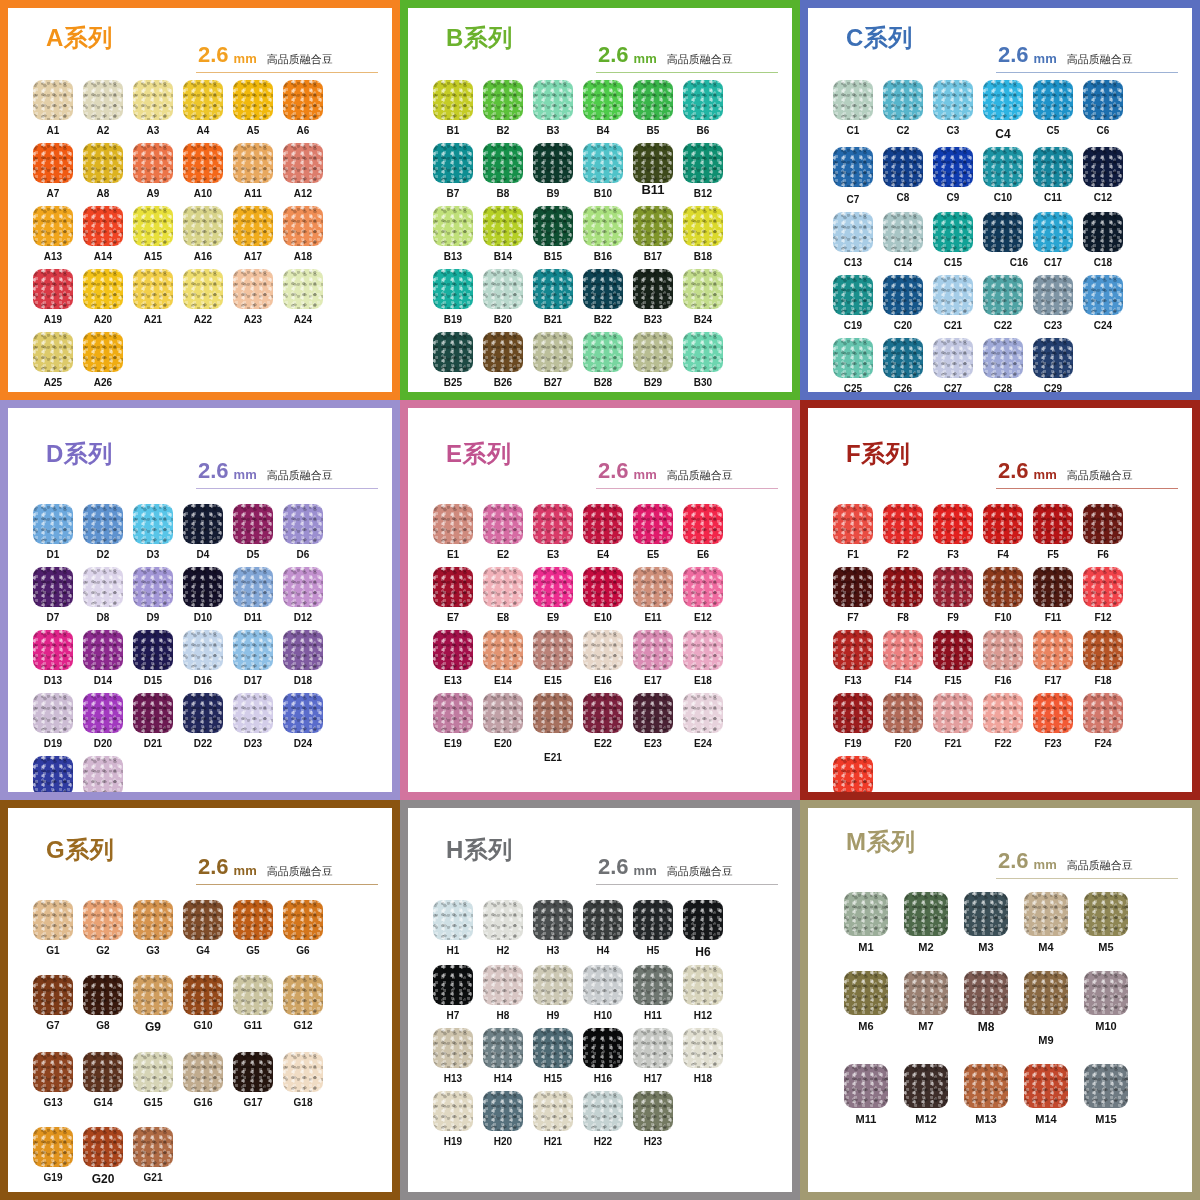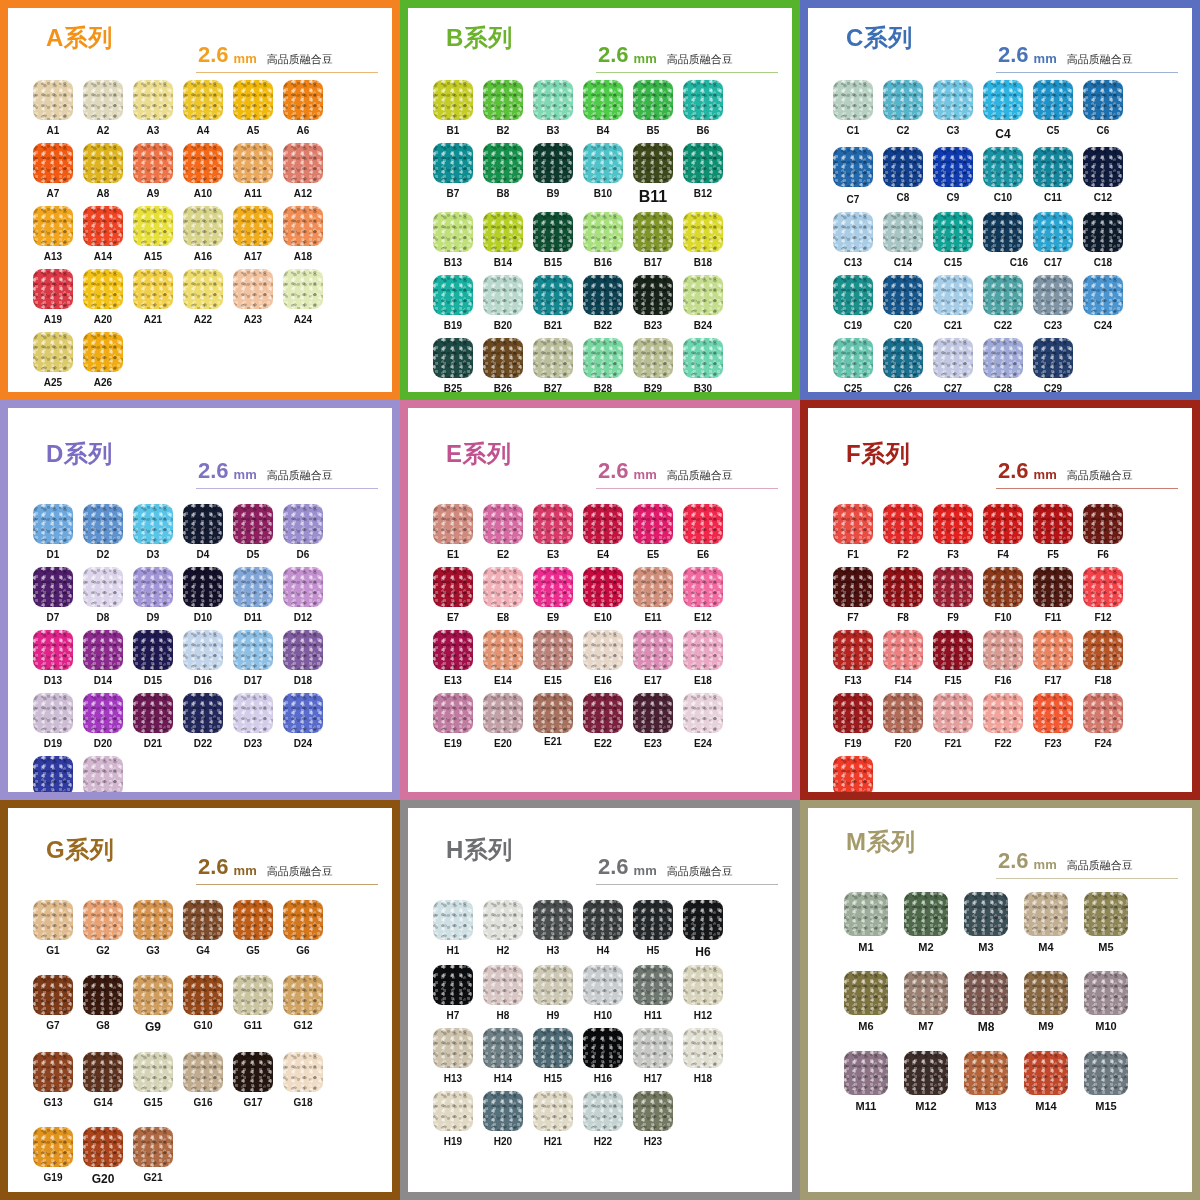--- a/index.html
+++ b/index.html
@@ -266,21 +266,21 @@
           <div class="cell">
             <div class="chip" style="width: 40px; height: 40px; background: rgb(14, 59, 45);"></div>
             <div class="chip-label" style="font-size: 10px; margin-top: 6px;">B9</div>
           </div>
           <div class="cell">
             <div class="chip" style="width: 40px; height: 40px; background: rgb(80, 195, 201);"></div>
             <div class="chip-label" style="font-size: 10px; margin-top: 6px;">B10</div>
           </div>
           <div class="cell">
             <div class="chip" style="width: 40px; height: 40px; background: rgb(62, 74, 28);"></div>
-            <div class="chip-label" style="font-size: 16px; margin-top: 6px;">B11</div>
+            <div class="chip-label" style="font-size: 13px; margin-top: 0;">B11</div>
           </div>
           <div class="cell">
             <div class="chip" style="width: 40px; height: 40px; background: rgb(15, 143, 113);"></div>
             <div class="chip-label" style="font-size: 10px; margin-top: 6px;">B12</div>
           </div>
           <div class="cell">
             <div class="chip" style="width: 40px; height: 40px; background: rgb(192, 224, 122);"></div>
             <div class="chip-label" style="font-size: 10px; margin-top: 6px;">B13</div>
           </div>
           <div class="cell">
@@ -689,21 +689,21 @@
           <div class="cell">
             <div class="chip" style="width: 40px; height: 40px; background: rgb(192, 123, 160);"></div>
             <div class="chip-label" style="font-size: 10px; margin-top: 6px;">E19</div>
           </div>
           <div class="cell">
             <div class="chip" style="width: 40px; height: 40px; background: rgb(192, 160, 166);"></div>
             <div class="chip-label" style="font-size: 10px; margin-top: 6px;">E20</div>
           </div>
           <div class="cell">
             <div class="chip" style="width: 40px; height: 40px; background: rgb(166, 112, 94);"></div>
-            <div class="chip-label" style="font-size: 10px; margin-top: 4px;">E21</div>
+            <div class="chip-label" style="font-size: 10px; margin-top: 20px;">E21</div>
           </div>
           <div class="cell">
             <div class="chip" style="width: 40px; height: 40px; background: rgb(124, 33, 62);"></div>
             <div class="chip-label" style="font-size: 10px; margin-top: 6px;">E22</div>
           </div>
           <div class="cell">
             <div class="chip" style="width: 40px; height: 40px; background: rgb(74, 34, 52);"></div>
             <div class="chip-label" style="font-size: 10px; margin-top: 6px;">E23</div>
           </div>
           <div class="cell">
@@ -1064,21 +1064,21 @@
           <div class="cell">
             <div class="chip" style="width: 44px; height: 44px; background: rgb(154, 128, 114);"></div>
             <div class="chip-label" style="font-size: 11px; margin-top: 6px;">M7</div>
           </div>
           <div class="cell">
             <div class="chip" style="width: 44px; height: 44px; background: rgb(124, 90, 82);"></div>
             <div class="chip-label" style="font-size: 12px; margin-top: 6px;">M8</div>
           </div>
           <div class="cell">
             <div class="chip" style="width: 44px; height: 44px; background: rgb(138, 106, 68);"></div>
-            <div class="chip-label" style="font-size: 11px; margin-top: 6px;">M9</div>
+            <div class="chip-label" style="font-size: 11px; margin-top: 20px;">M9</div>
           </div>
           <div class="cell">
             <div class="chip" style="width: 44px; height: 44px; background: rgb(156, 138, 146);"></div>
             <div class="chip-label" style="font-size: 11px; margin-top: 6px;">M10</div>
           </div>
           <div class="cell">
             <div class="chip" style="width: 44px; height: 44px; background: rgb(140, 116, 134);"></div>
             <div class="chip-label" style="font-size: 11px; margin-top: 6px;">M11</div>
           </div>
           <div class="cell">

